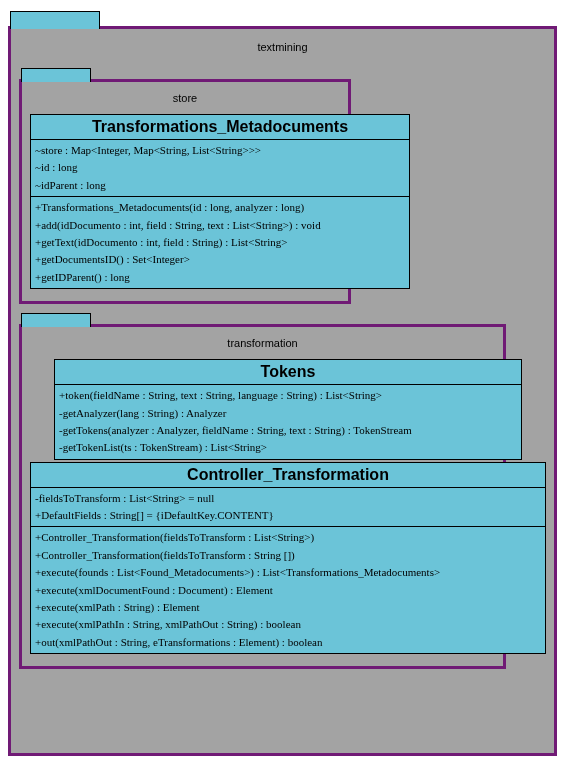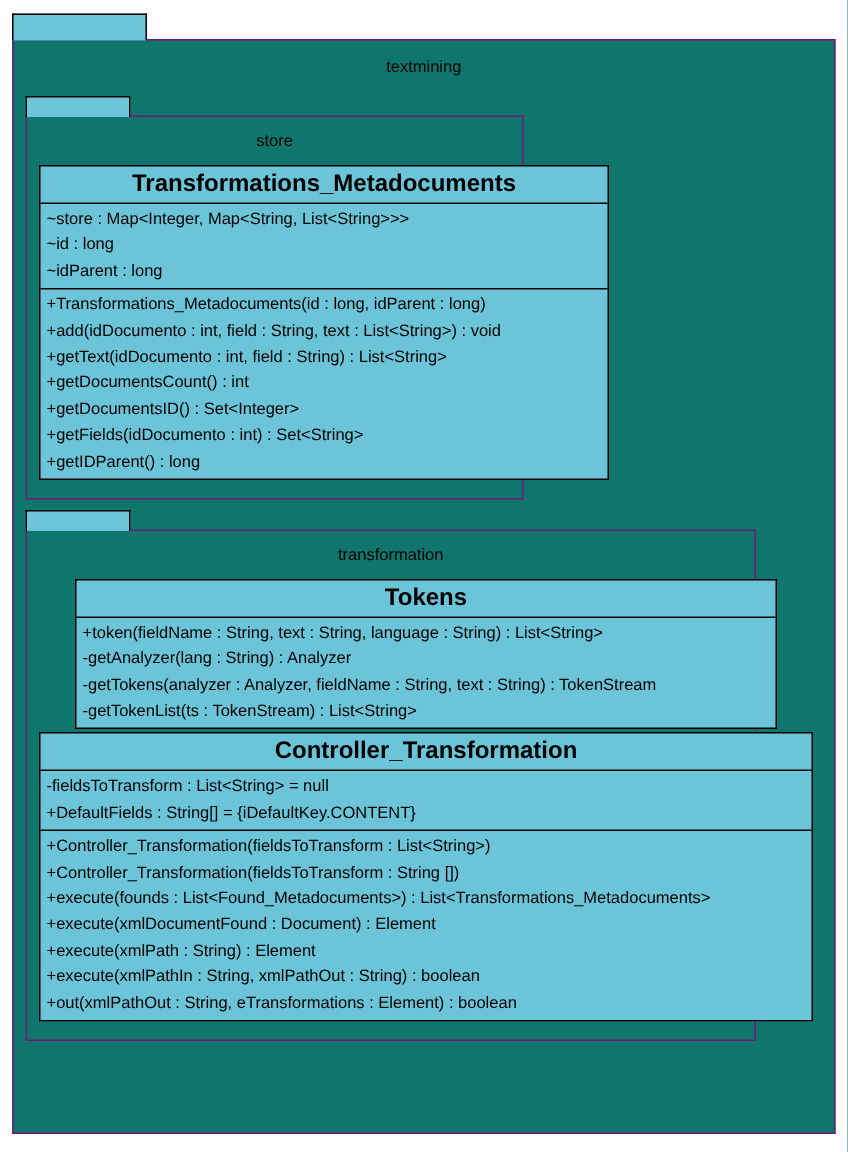--- a/index.html
+++ b/index.html
@@ -4,22 +4,22 @@
   <style>
     * { box-sizing: border-box; margin: 0; padding: 0; }
     body {
       font-family: Arial, sans-serif;
       font-size: 11px;
       background: #fff;
       padding: 8px;
       width: 565px;
     }
     .package {
-      background: #0f766e;
-      border: 1px solid #701a75;
+      background: #a3a3a3;
+      border: 3px solid #701a75;
       position: relative;
       padding: 8px;
     }
     .package-tab {
       position: absolute;
       top: -18px;
       left: -1px;
       width: 90px;
       height: 18px;
       background: #6bc4d8;
@@ -53,20 +53,21 @@
     .class-title {
       font-weight: bold;
       text-align: center;
       border-bottom: 1px solid #000;
       padding: 3px 4px;
       font-size: 16px;
     }
     .class-section {
       border-bottom: 1px solid #000;
       padding: 2px 4px;
+      font-family: Liberation Serif, serif;
     }
     .class-section:last-child {
       border-bottom: none;
     }
     .class-line {
       padding: 1px 0;
       line-height: 1.4;
       white-space: nowrap;
     }
     .store-pkg { width: 332px; }
@@ -87,26 +88,24 @@
     <div class="package-title">store</div>
 
     <div class="class-box store-class">
       <div class="class-title">Transformations_Metadocuments</div>
       <div class="class-section">
         <div class="class-line">~store : Map&lt;Integer, Map&lt;String, List&lt;String&gt;&gt;&gt;</div>
         <div class="class-line">~id : long</div>
         <div class="class-line">~idParent : long</div>
       </div>
       <div class="class-section">
-        <div class="class-line">+Transformations_Metadocuments(id : long, idParent : long)</div>
+        <div class="class-line">+Transformations_Metadocuments(id : long, analyzer : long)</div>
         <div class="class-line">+add(idDocumento : int, field : String, text : List&lt;String&gt;) : void</div>
         <div class="class-line">+getText(idDocumento : int, field : String) : List&lt;String&gt;</div>
-        <div class="class-line">+getDocumentsCount() : int</div>
         <div class="class-line">+getDocumentsID() : Set&lt;Integer&gt;</div>
-        <div class="class-line">+getFields(idDocumento : int) : Set&lt;String&gt;</div>
         <div class="class-line">+getIDParent() : long</div>
       </div>
     </div>
   </div>
 
   <div class="package inner-package transform-pkg">
     <div class="package-tab"></div>
     <div class="package-title">transformation</div>
 
     <div class="class-box tokens-class">

